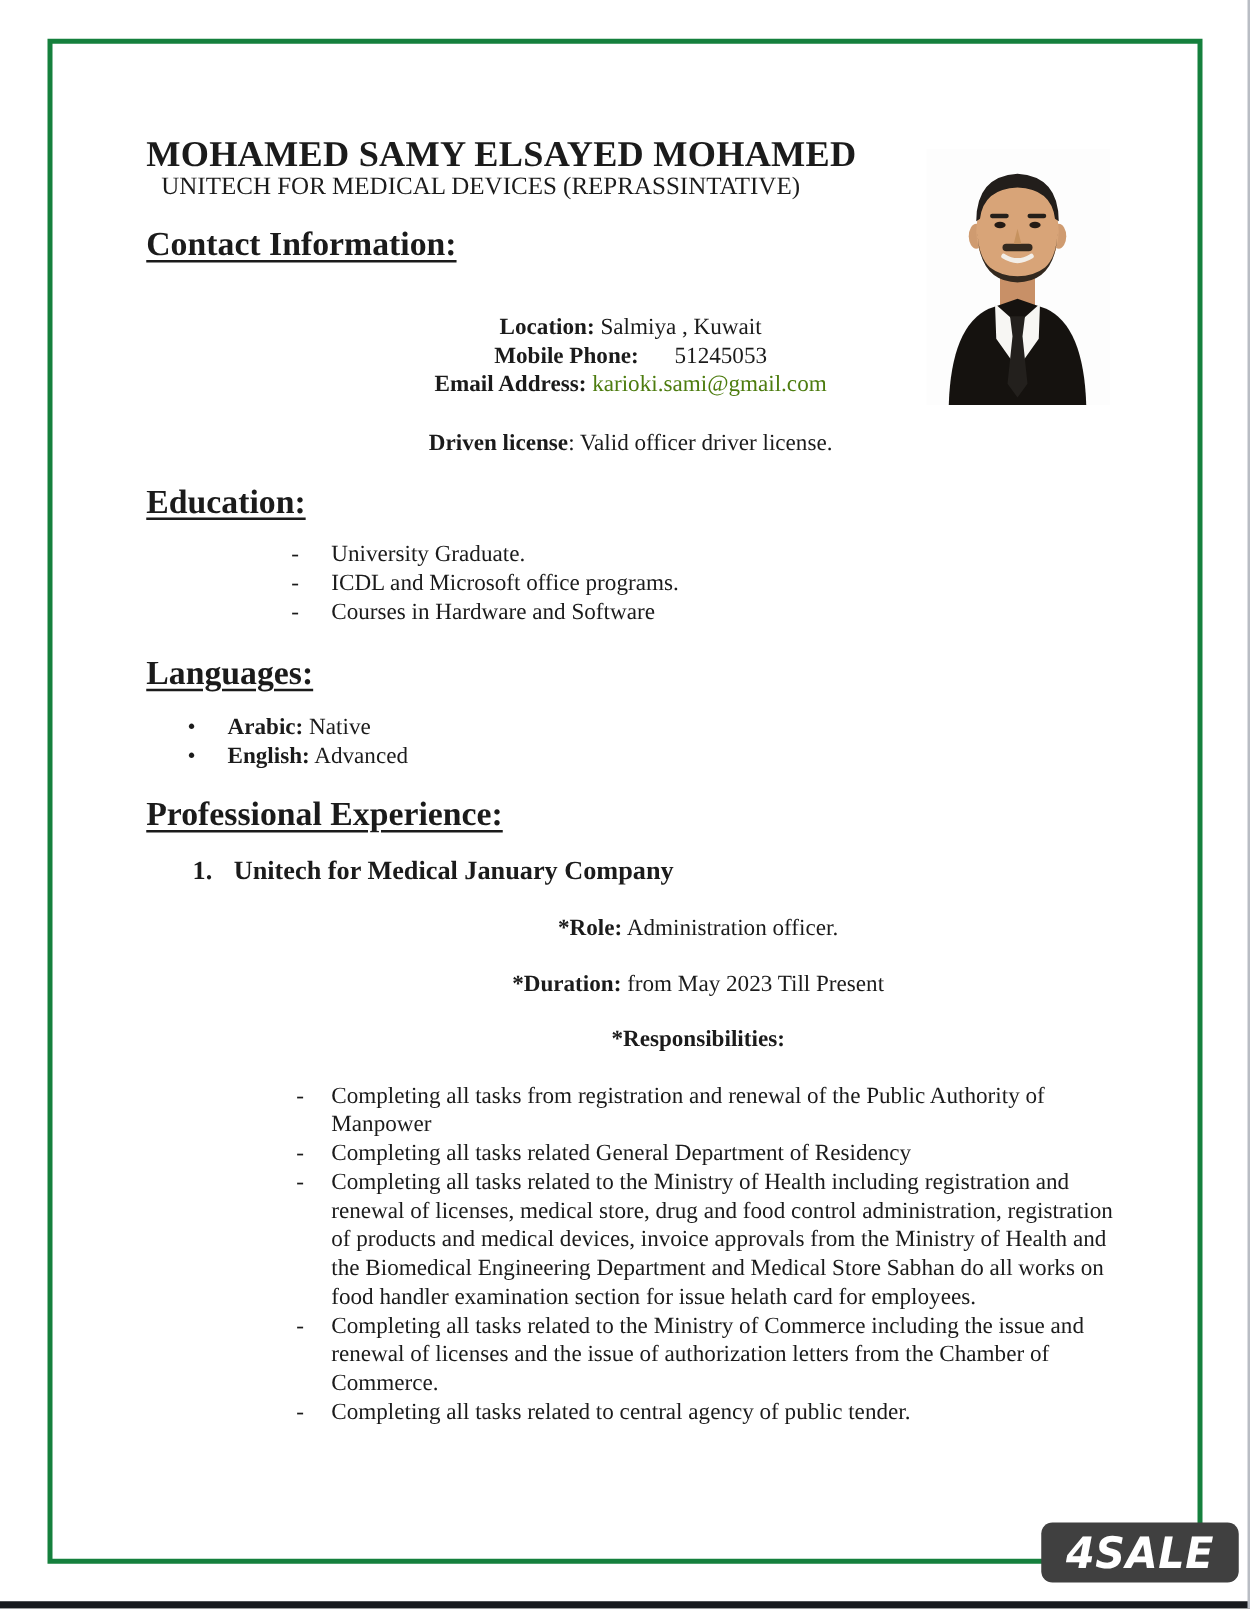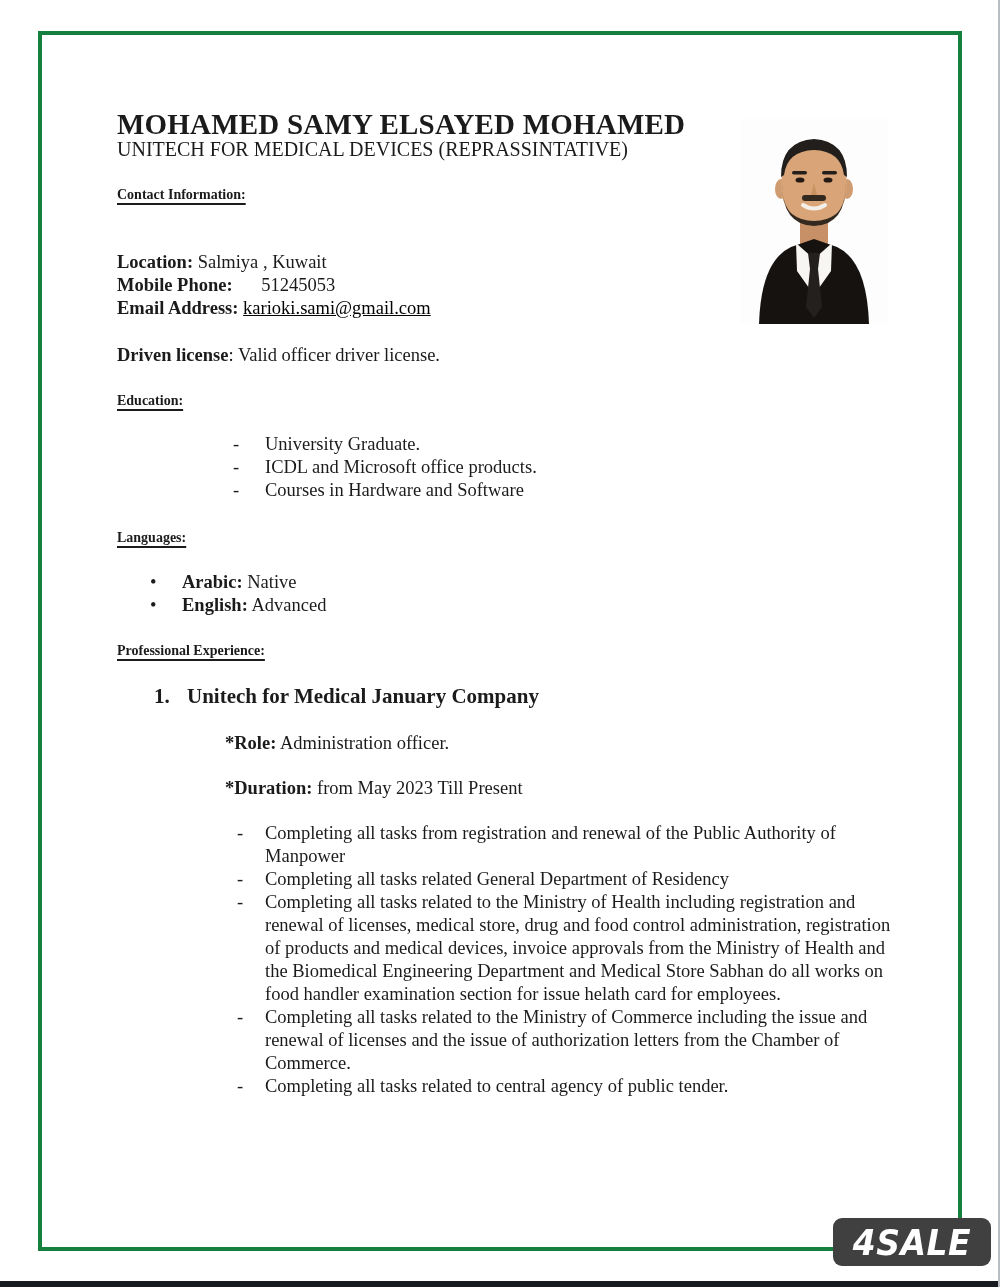--- a/index.html
+++ b/index.html
@@ -10,36 +10,36 @@
   .edge-right { position:absolute; right:0; top:0; width:2px; height:100%; background:#b9bdc4; }
   .bottom-bar { position:absolute; left:0; top:1281px; width:1000px; height:6px; background:#171a1e; }
 
   .page {
     position:absolute; left:38px; top:31px; width:916px; height:1212px;
     border:4px solid #15803d; background:#ffffff;
   }
   .content { padding:75px 66px 0 75px; font-size:18.5px; line-height:23px; }
 
   .name { font-size:29px; line-height:28px; font-weight:bold; letter-spacing:.2px; }
-  .subtitle { font-size:20px; line-height:22px; }
+  .subtitle { font-size:20px; line-height:22px;margin-left:12px; }
 
   .heading {
-    font-size:14px; line-height:26px; font-weight:bold;
+    font-size:27px; line-height:26px; font-weight:bold;
     text-decoration:underline; text-decoration-thickness:2px; text-underline-offset:4px;
   }
   .h-contact { margin-top:22px; }
   .h-education { margin-top:21px; }
   .h-languages { margin-top:23px; }
   .h-experience { margin-top:21px; }
 
   .contact-block { margin-top:43px; }
-  .line { line-height:23px; }
+  .line { line-height:23px;text-align:center; }
   .lbl { font-weight:bold; }
   .phone-val { margin-left:24px; }
-  .email-link { color:#000000; text-decoration:underline; cursor:pointer; }
+  .email-link { color:#4d7c0f; cursor:pointer; }
   .license-line { margin-top:24px; }
 
   .edu-list { margin-top:19px; }
   .edu-item { display:flex; }
   .edu-item .marker { margin-left:116px; width:32px; flex:none; }
 
   .lang-list { margin-top:20px; }
   .lang-item { display:flex; }
   .lang-item .marker { margin-left:33px; width:32px; flex:none; }
 
@@ -103,21 +103,21 @@
 
       <div class="heading h-education">Education:</div>
 
       <div class="edu-list">
         <div class="edu-item">
           <span class="marker">-</span>
           <span>University Graduate.</span>
         </div>
         <div class="edu-item">
           <span class="marker">-</span>
-          <span>ICDL and Microsoft office products.</span>
+          <span>ICDL and Microsoft office programs.</span>
         </div>
         <div class="edu-item">
           <span class="marker">-</span>
           <span>Courses in Hardware and Software</span>
         </div>
       </div>
 
       <div class="heading h-languages">Languages:</div>
 
       <div class="lang-list">
@@ -141,20 +141,21 @@
       <div class="exp-sub line role-line">
         <span class="lbl">*Role:</span>
         <span>Administration officer.</span>
       </div>
 
       <div class="exp-sub line duration-line">
         <span class="lbl">*Duration:</span>
         <span>from May 2023 Till Present</span>
       </div>
 
+      <div class="exp-sub line resp-label">*Responsibilities:</div>
 
       <div class="resp-list">
         <div class="resp-item">
           <span class="marker">-</span>
           <span class="txt">Completing all tasks from registration and renewal of the Public Authority of Manpower</span>
         </div>
         <div class="resp-item">
           <span class="marker">-</span>
           <span class="txt">Completing all tasks related General Department of Residency</span>
         </div>

